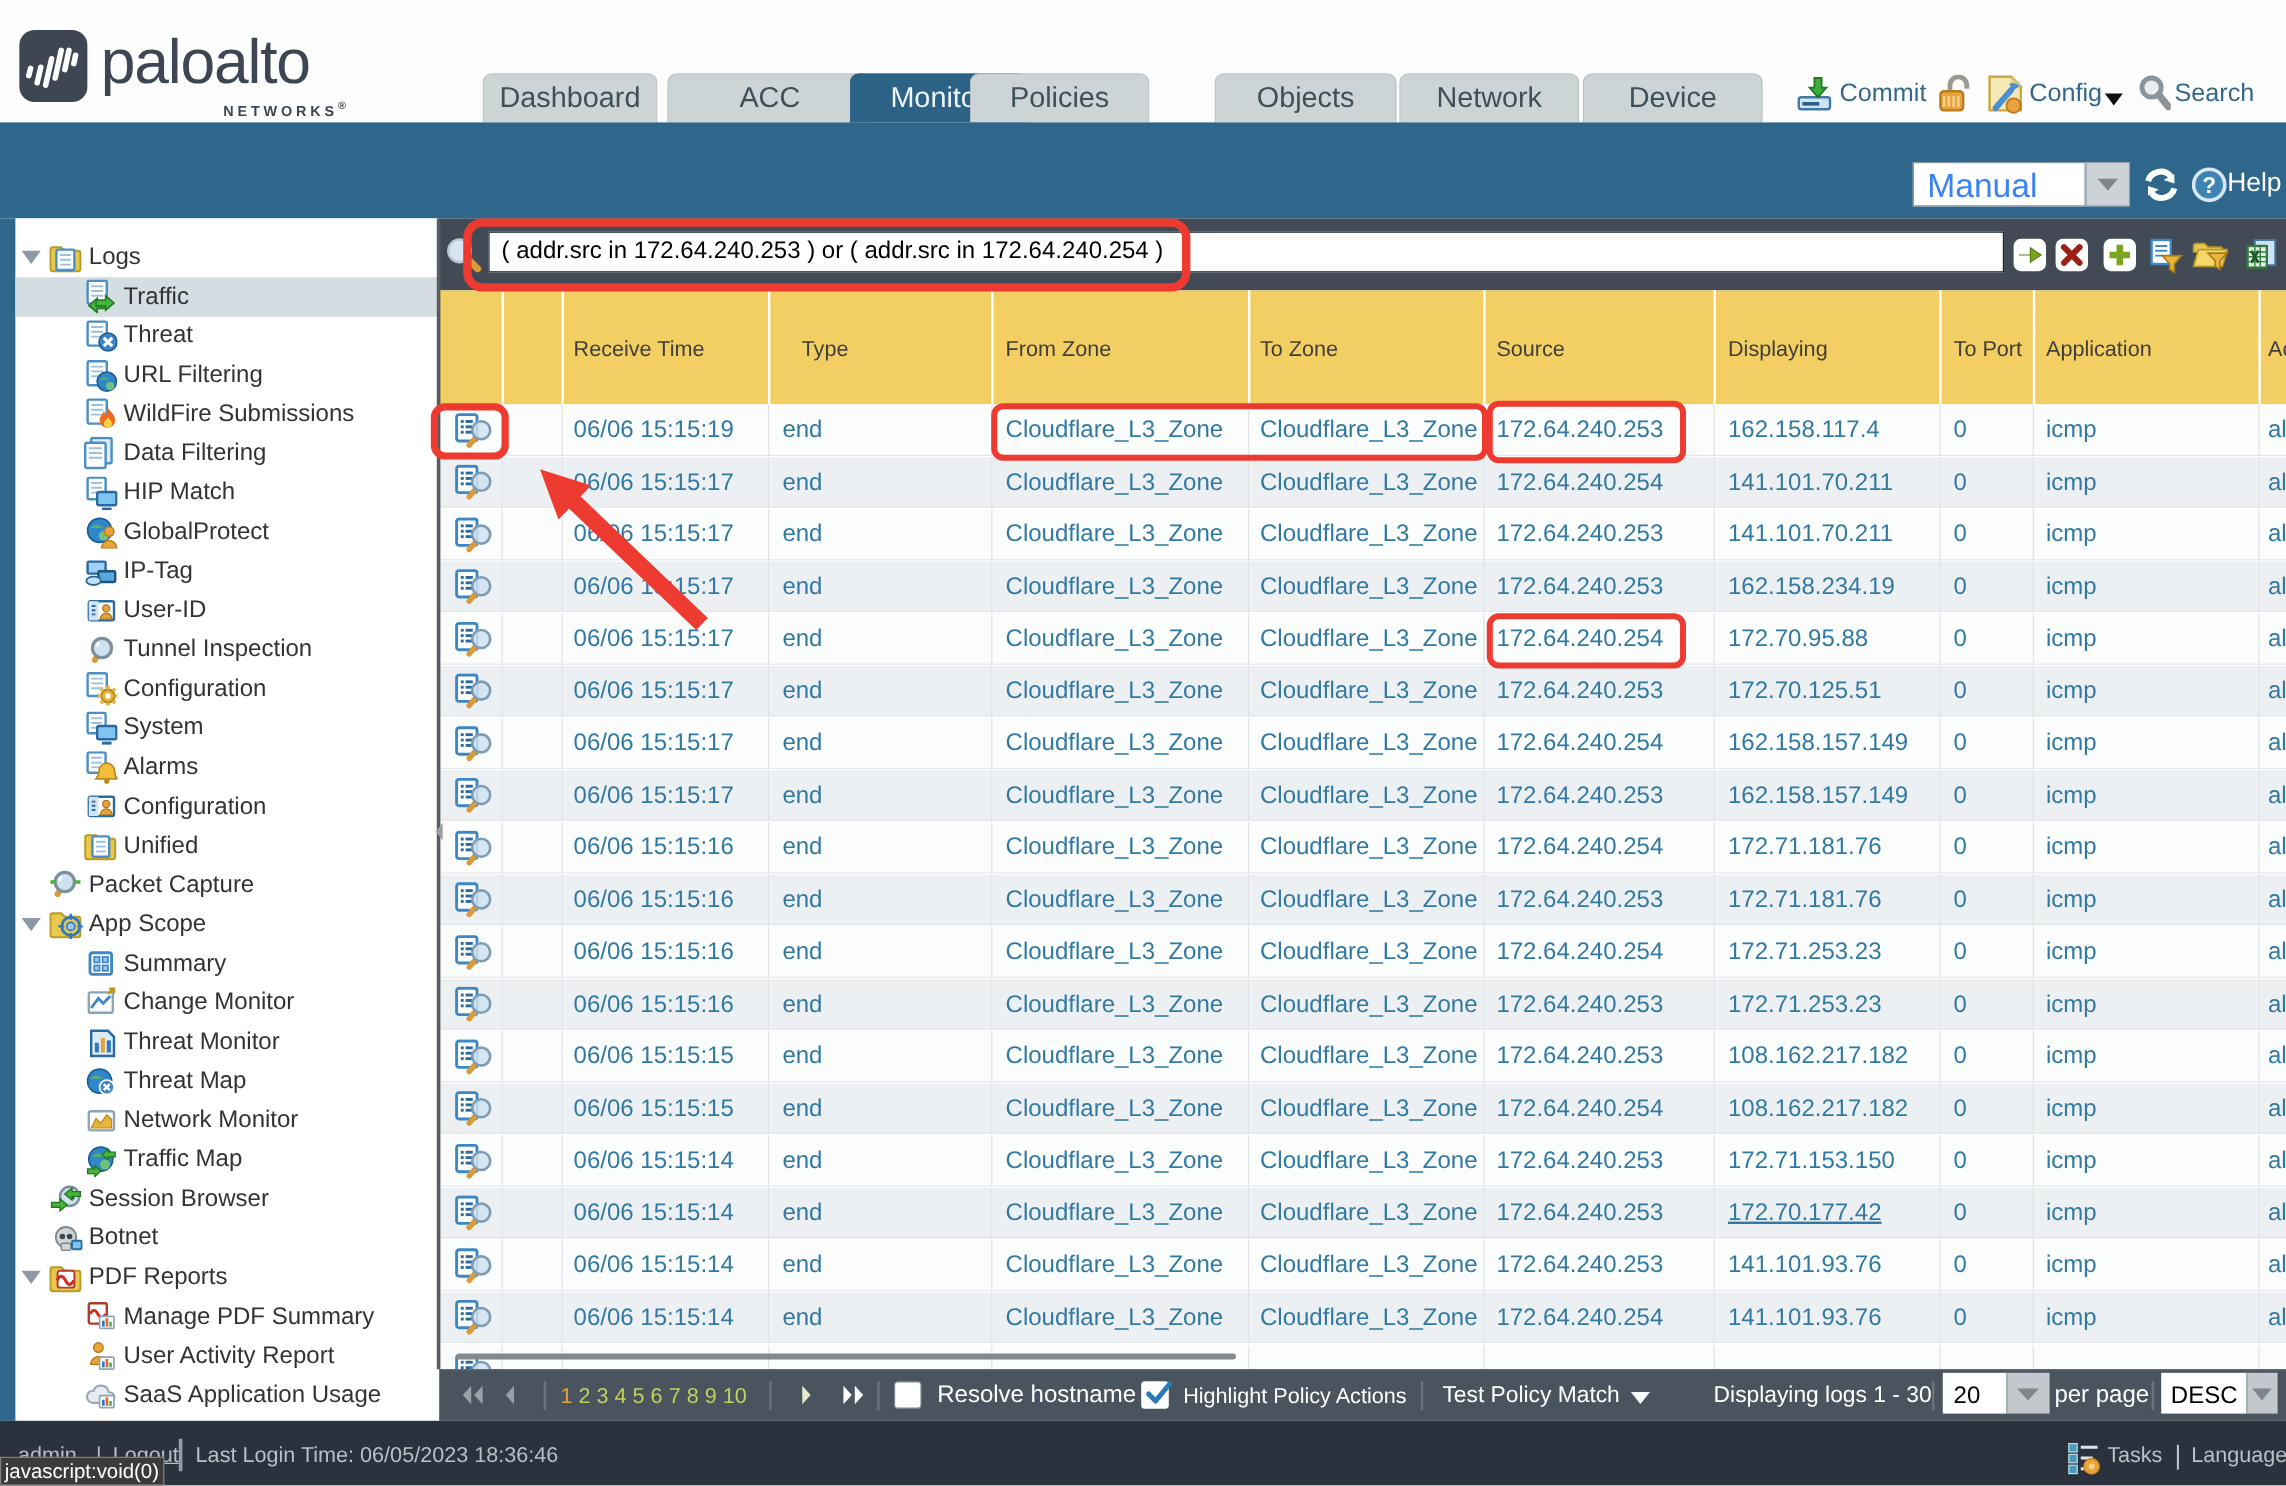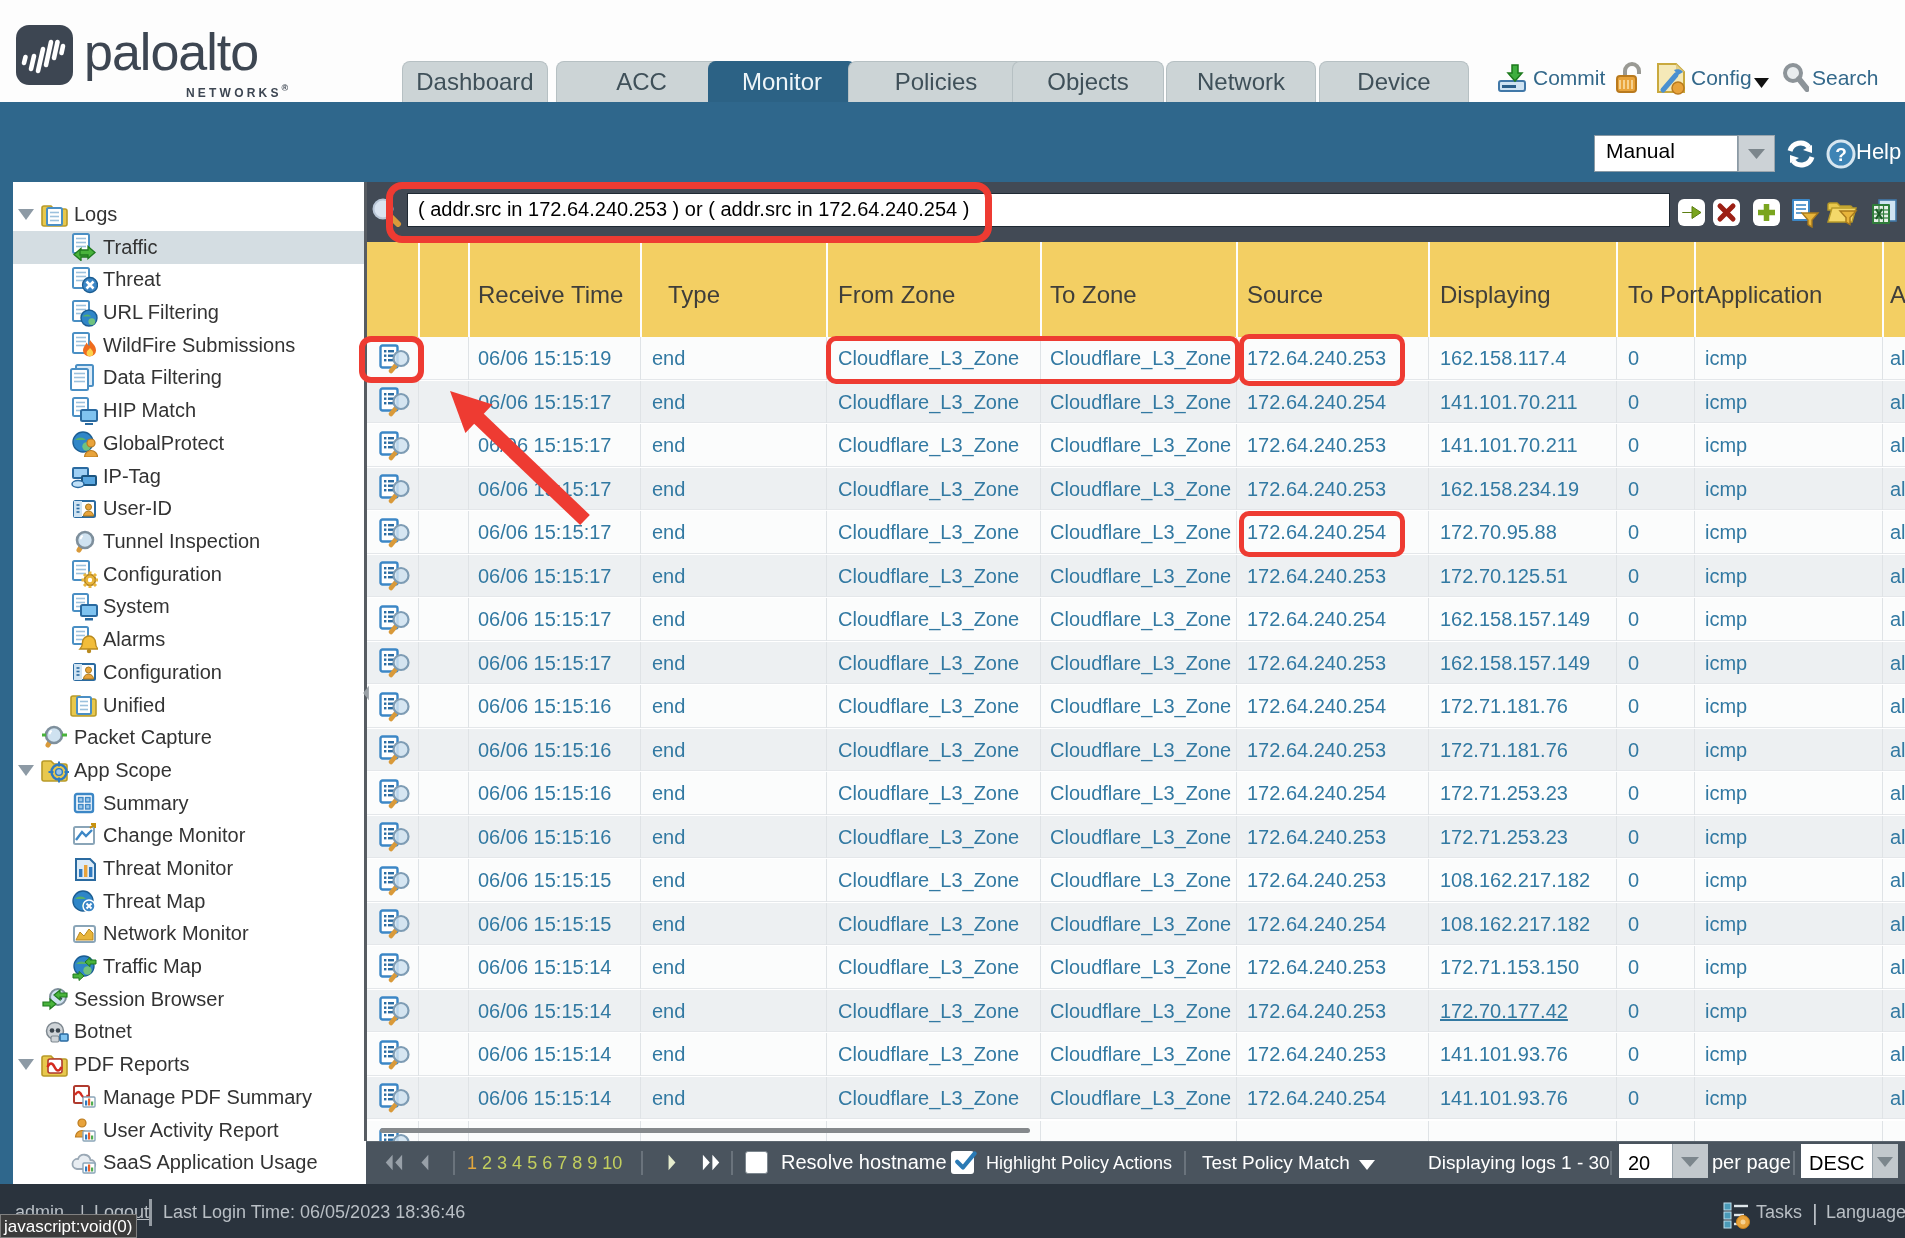--- a/index.html
+++ b/index.html
@@ -11,36 +11,36 @@
 
 .tab { top:61px; height:41px; background:#ccd4d6; border:1px solid #b6c0c3; border-bottom:none;
   border-radius:8px 8px 0 0; color:#3f5059; font-size:24px; text-align:center; line-height:40px; }
 .tab.active { background:#2c6285; border-color:#2c6285; color:#eef5f8; }
 
 #band-teal { left:0; top:102px; width:1905px; height:80px; background:#2f678c; }
 
 .hr-txt { top:66px; font-size:21px; color:#33688a; }
 
 #manual-box { left:1594px; top:135px; width:144px; height:37px; background:#fff; border:1px solid #8a9aa5; }
-#manual-txt { left:1606px; top:139px; font-size:21px; color:#000000; }
+#manual-txt { left:1606px; top:139px; font-size:28px; color:#3b82f6; }
 #manual-btn { left:1738px; top:135px; width:37px; height:37px; background:#ccd2d6; border:1px solid #9aa5ad; }
 #help-txt { left:1856px; top:139px; font-size:22px; color:#fff; }
 
 #side-strip { left:0; top:182px; width:13px; height:1002px; background:#2f678c; }
 #sidebar { left:13px; top:182px; width:353px; height:1002px; background:#fff; }
 #side-sel { left:0px; top:49px; width:353px; height:33px; background:#d4dde2; }
 .sn { position:absolute; font-size:20px; color:#333; white-space:nowrap; }
 .tri { position:absolute; width:0; height:0; border-left:8px solid transparent; border-right:8px solid transparent; border-top:11px solid #8d9aa5; }
 
 #fbar { left:366px; top:182px; width:1539px; height:60px; background:#424a55; }
 #finput { left:407px; top:193px; width:1263px; height:34px; background:#fff; border:1px solid #1f2933; }
 #ftext { left:418px; top:198px; font-size:20px; color:#000; white-space:nowrap; }
 
 #thead { left:366px; top:242px; width:1539px; height:95px; background:#f3cf63; }
-.hlab { position:absolute; font-size:24px; color:#3f3e3a; white-space:nowrap; }
+.hlab { position:absolute; font-size:18px; color:#3f3e3a; white-space:nowrap; }
 
 #pagbar { left:366px; top:1141px; width:1539px; height:43px; background:#4a545e; border-top:1px solid #5d6770; }
 .pg { position:absolute; font-size:20px; white-space:nowrap; }
 .psep { position:absolute; top:10px; width:2px; height:24px; background:#6a737c; }
 .cbox { position:absolute; top:10px; width:23px; height:23px; background:#fff; border-radius:3px; }
 
 #statusbar { left:0; top:1184px; width:1905px; height:54px; background:#2a333d; }
 .st { position:absolute; font-size:18px; color:#b9bfc5; white-space:nowrap; }
 #tooltip { left:0; top:1214px; width:137px; height:24px; background:#3b3b3b; border:1px solid #808080; }
 #tooltip span { position:absolute; left:3px; top:2px; font-size:17px; color:#fff; }
@@ -57,21 +57,21 @@
 <line x1="30" y1="40" x2="35" y2="17"></line>
 <line x1="38" y1="33" x2="41.5" y2="17"></line>
 <line x1="45.5" y1="28" x2="47" y2="21"></line>
 </g>
   </svg>
 <div class="abs" id="logo-word">paloalto</div>
 <div class="abs" id="logo-net">NETWORKS<span style="font-size:9px;vertical-align:6px;letter-spacing:0">®</span></div>
 <div class="abs tab" style="left:402px;width:146px">Dashboard</div>
 <div class="abs tab" style="left:556px;width:171px">ACC</div>
 <div class="abs tab active" style="left:708px;width:148px">Monitor</div>
-<div class="abs tab" style="left:848px;width:176px">Policies</div>
+<div class="abs tab" style="left:808px;width:150px">Policies</div>
 <div class="abs tab" style="left:1012px;width:152px">Objects</div>
 <div class="abs tab" style="left:1166px;width:150px">Network</div>
 <div class="abs tab" style="left:1319px;width:150px">Device</div>
 <svg class="abs" style="left:1497px;top:64px" width="32" height="30" viewBox="0 0 32 30">
 <rect x="2" y="17" width="26" height="10" rx="2" fill="#cfe3f2" stroke="#4178a8" stroke-width="2"></rect>
 <rect x="5" y="21" width="14" height="3" fill="#2a5f8a"></rect>
 <path d="M15 1 L21 1 L21 9 L25 9 L18 17 L11 9 L15 9 Z" fill="#3fae3f" stroke="#1d7a1d" stroke-width="1.5"></path>
 </svg>
 <div class="abs hr-txt" style="left:1533px">Commit</div>
 <svg class="abs" style="left:1615px;top:62px" width="30" height="34" viewBox="0 0 30 34">

